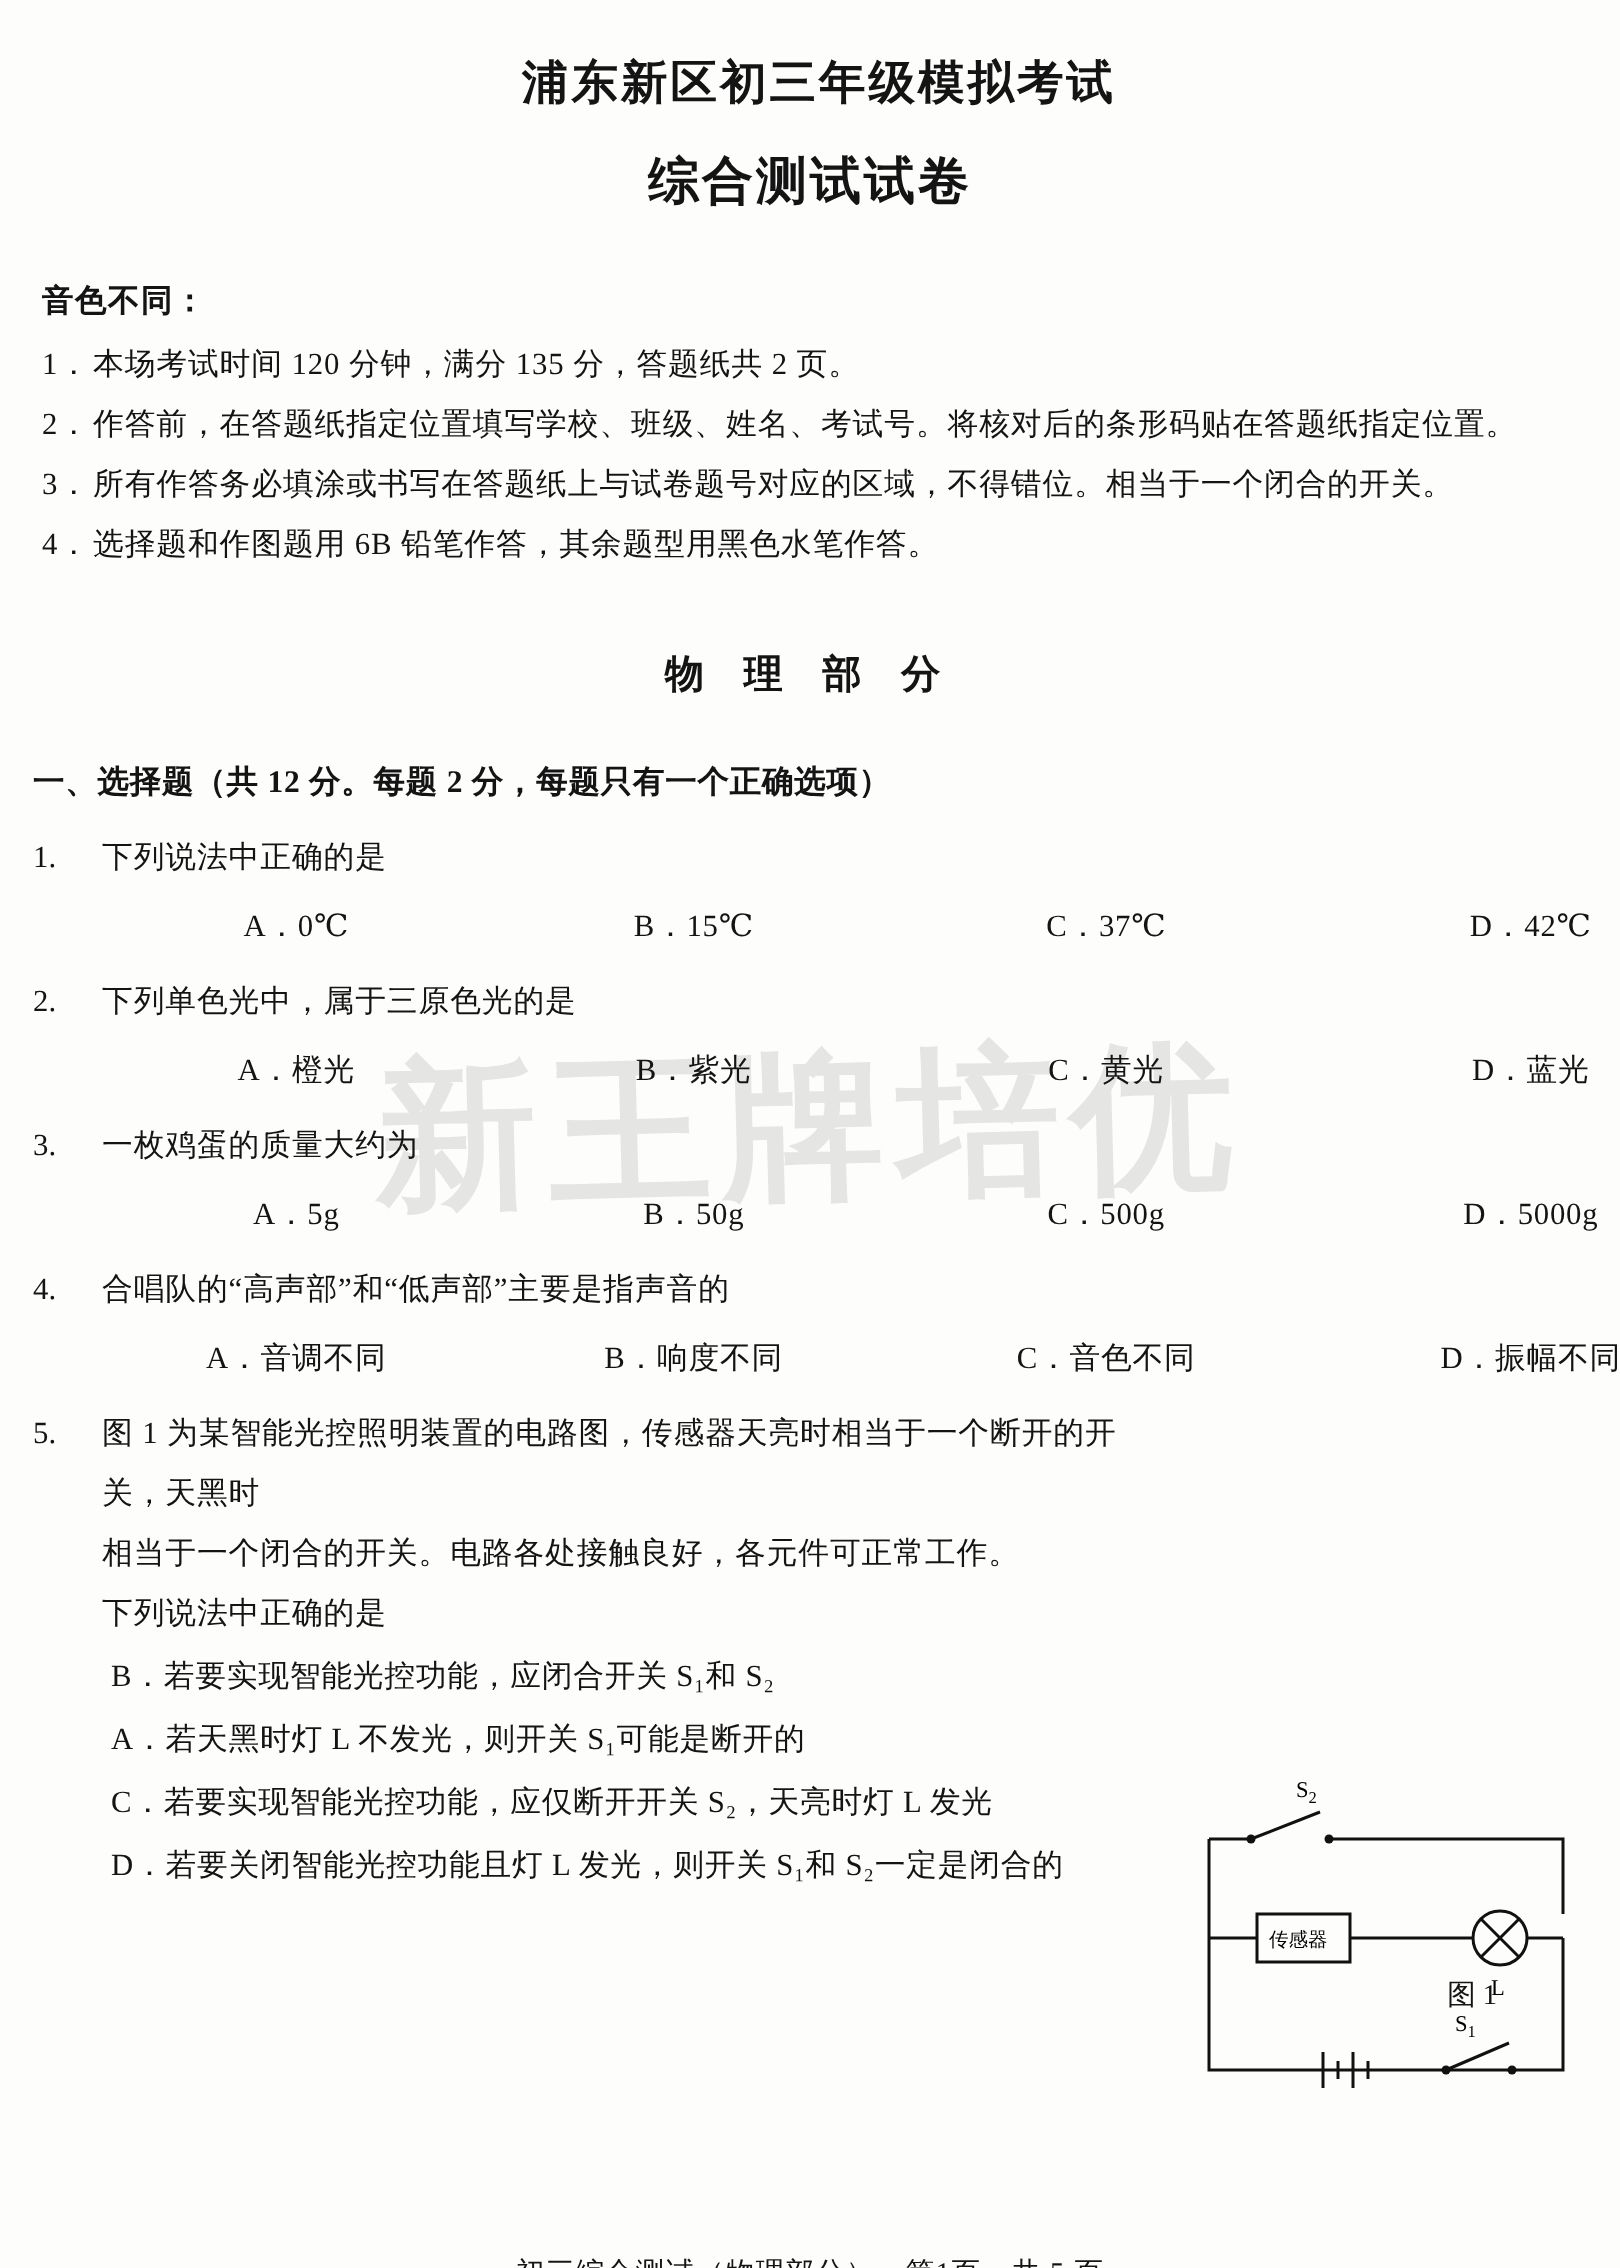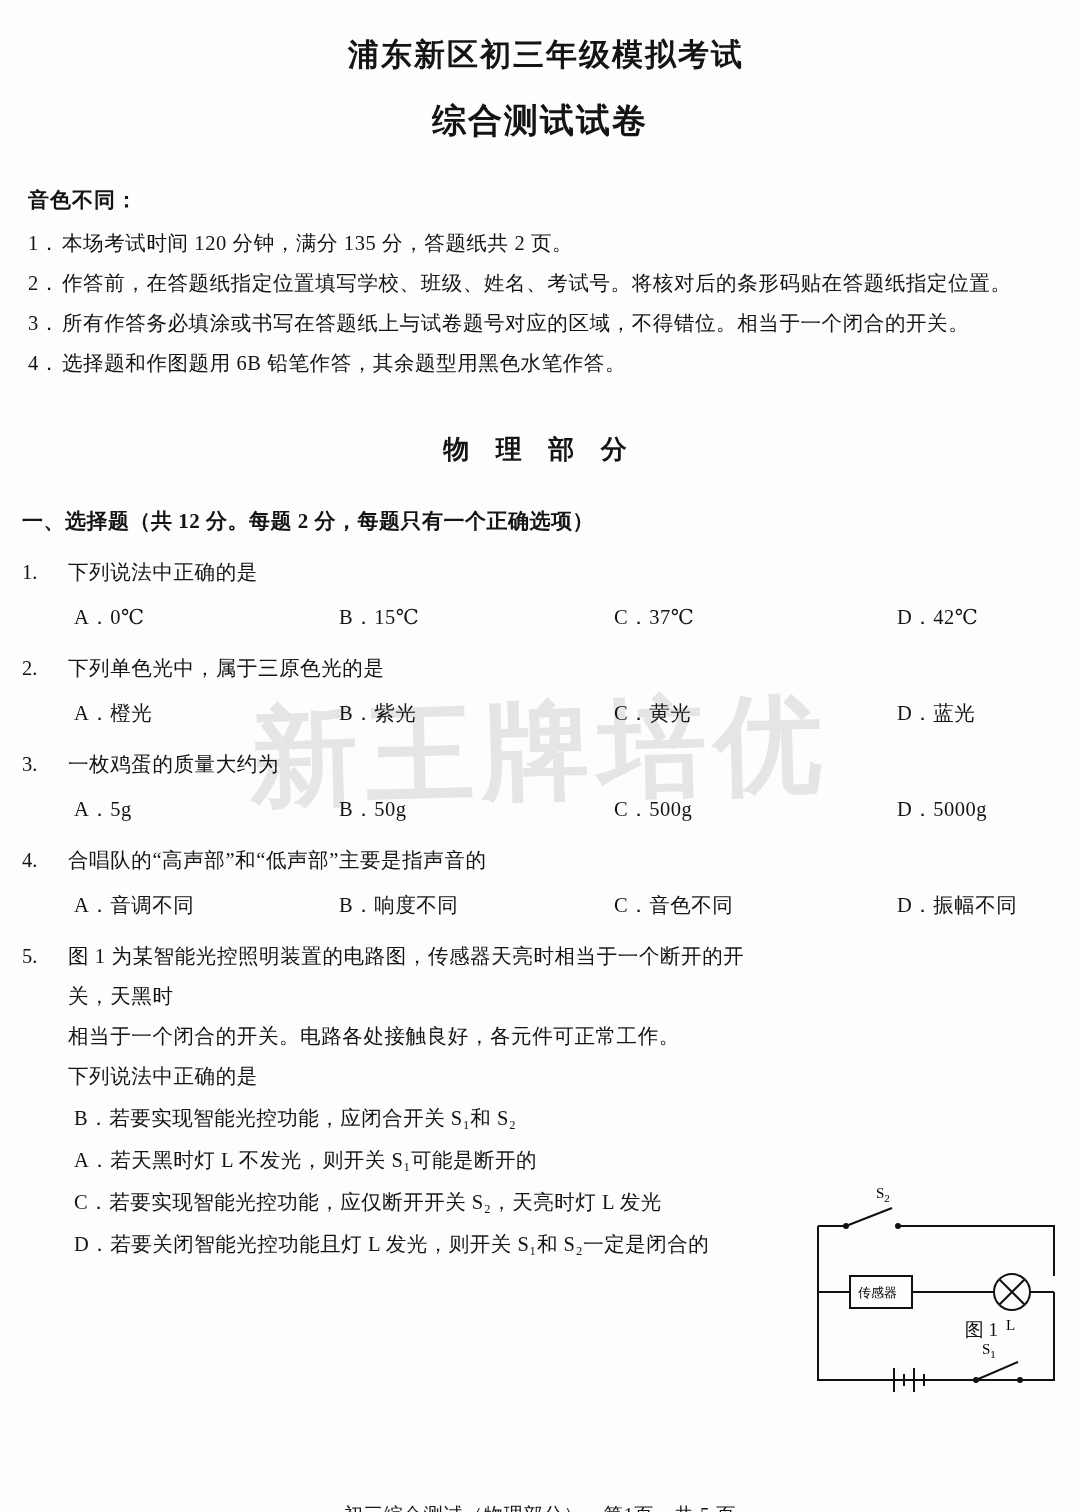--- a/index.html
+++ b/index.html
@@ -98,20 +98,21 @@
   .q-stem {
     font-size: 20.5px;
     line-height: 1.95;
     letter-spacing: 0.6px;
   }
   .opts-row {
     display: flex;
     margin-top: 10px;
     font-size: 20.5px;
     letter-spacing: 0.5px;
+    text-align: center;
   }
   .opt {
     flex: 0 0 25%;
   }
   .opt.a { padding-left: 6px; }
   .opt.b { padding-left: 18px; }
   .opt.c { padding-left: 28px; }
   .opt.d { padding-left: 36px; }
   .opt-stack .opt-line {
     font-size: 20.5px;
@@ -137,21 +138,21 @@
     font-size: 108px;
     font-weight: bold;
     color: rgba(120,120,120,0.18);
     letter-spacing: 8px;
     pointer-events: none;
     font-family: "Liberation Sans", sans-serif;
     transform: rotate(-1.5deg);
   }
   .figure {
     position: absolute;
-    right: 14px;
+    right: 26px;
     top: 1150px;
     width: 260px;
     height: 230px;
   }
   .fig-caption {
     position: absolute;
     right: 82px;
     top: 1283px;
     font-size: 19px;
   }

